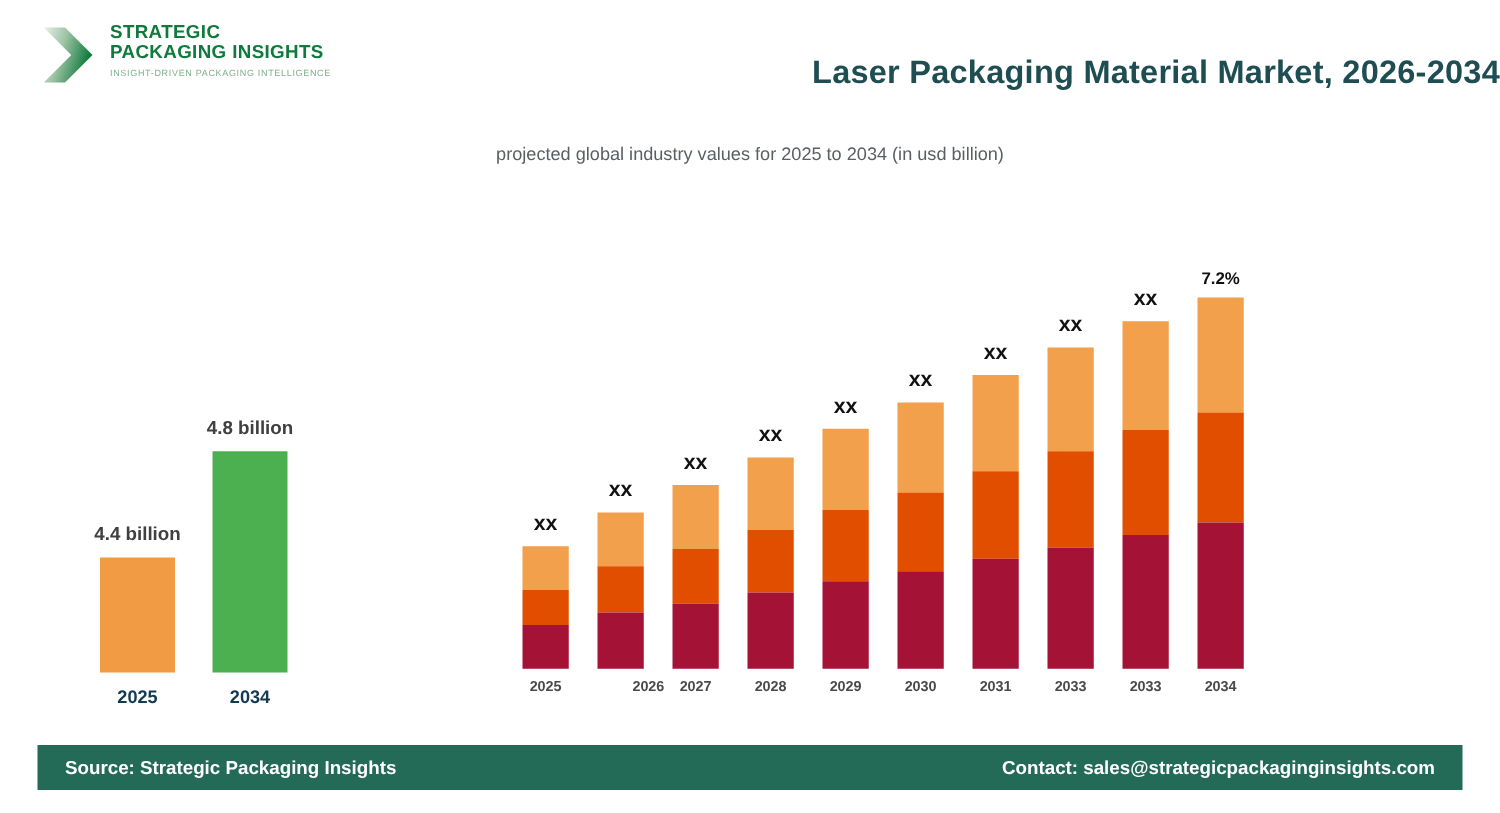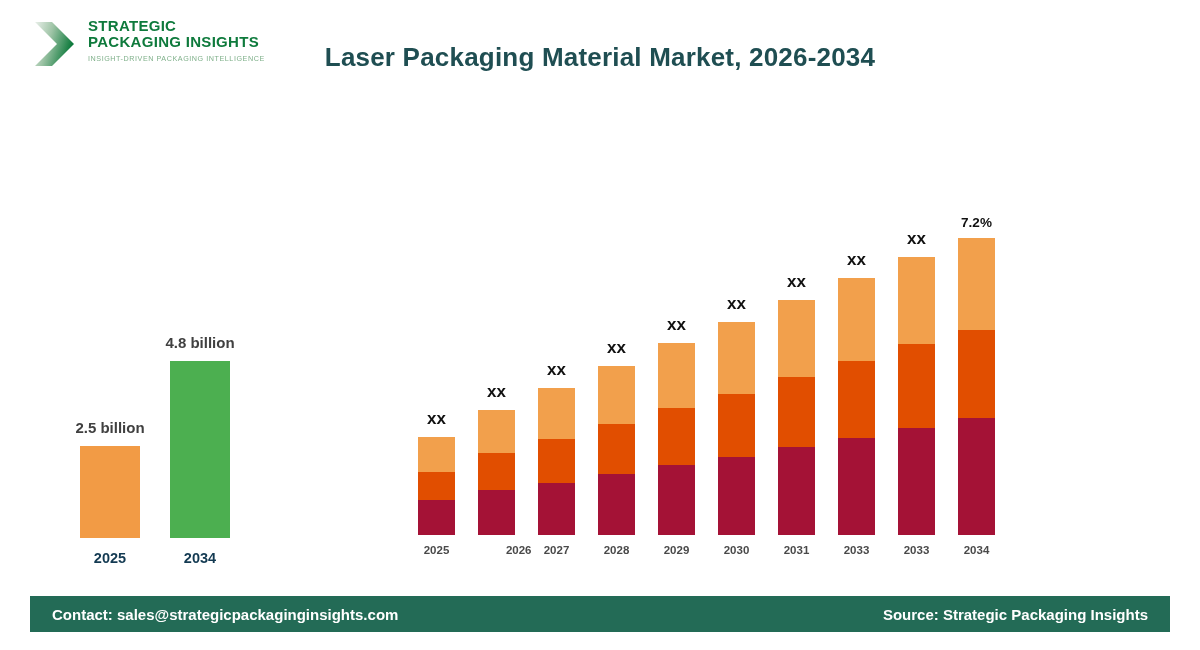--- a/index.html
+++ b/index.html
@@ -18,21 +18,21 @@
     font-size:15px;font-weight:bold;color:#0e7a3c;letter-spacing:.3px;
     line-height:16px;white-space:nowrap;
   }
   .logo-tag{
     margin-top:4px;font-size:7.2px;font-weight:normal;color:#7fb08a;
     letter-spacing:.55px;white-space:nowrap;
   }
 
   
   .title{
-    position:absolute;left:0;top:42px;width:1200px;text-align:center;
+    position:absolute;left:0;top:42px;width:1200px;text-align:right;
     font-size:26px;font-weight:bold;color:#1f4e52;letter-spacing:.2px;
   }
   .subtitle{
     position:absolute;left:0;top:116px;width:1200px;text-align:center;
     font-size:14.5px;color:#5a5f63;
   }
 
   
   .cagr{
     position:absolute;left:68px;top:160px;width:152px;height:41px;
@@ -95,27 +95,28 @@
       </svg>
     </div>
     <div class="logo-text">
       <div class="logo-l1">STRATEGIC</div>
       <div class="logo-l2">PACKAGING INSIGHTS</div>
       <div class="logo-tag">INSIGHT-DRIVEN PACKAGING INTELLIGENCE</div>
     </div>
   </div>
 
   <div class="title">Laser Packaging Material Market, 2026-2034</div>
+  <div class="subtitle">projected global industry values for 2025 to 2034 (in usd billion)</div>
 
 
   <div class="cmp">
       <div class="cmp-bar" style="left: 25px; height: 92px;">
         <div class="fill" style="background: rgb(242, 155, 69);"></div>
       </div>
-      <div class="cmp-val" style="left: -35px; bottom: 134px;">2.5 billion</div>
+      <div class="cmp-val" style="left: -35px; bottom: 134px;">4.4 billion</div>
       <div class="cmp-yr" style="left: 5px;">2025</div>
       <div class="cmp-bar" style="left: 115px; height: 177px;">
         <div class="fill" style="background: rgb(76, 175, 80);"></div>
       </div>
       <div class="cmp-val" style="left: 55px; bottom: 219px;">4.8 billion</div>
       <div class="cmp-yr" style="left: 95px;">2034</div>
     </div>
 
   <div class="stack">
       <div class="sbar" style="left: 18px; height: 98px;">
@@ -184,17 +185,17 @@
       <div class="sbar" style="left: 558px; height: 297px;">
         <div class="seg" style="height: 92px; background: rgb(242, 160, 76);"></div>
         <div class="seg" style="height: 88px; background: rgb(225, 78, 0);"></div>
         <div class="seg" style="height: 117px; background: rgb(164, 18, 54);"></div>
       </div>
       <div class="sbar-lab pct" style="left: 541.5px; bottom: 330px;">7.2%</div>
       <div class="sbar-yr" style="left: 541.5px;">2034</div>
     </div>
 
   <div class="footer">
+    <span>Source: Strategic Packaging Insights</span>
     <span>Contact: sales@strategicpackaginginsights.com</span>
-    <span>Source: Strategic Packaging Insights</span>
   </div>
 
 </div>
 
 </body></html>

